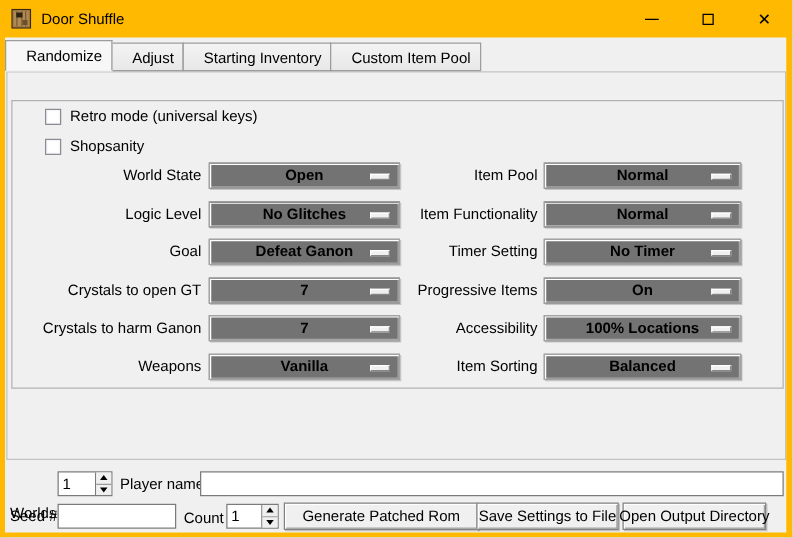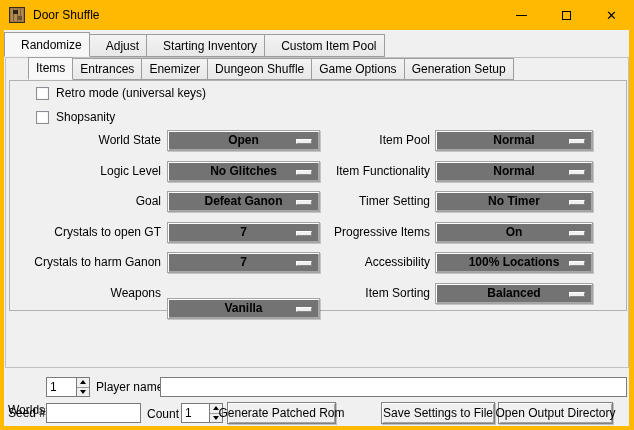--- a/index.html
+++ b/index.html
@@ -109,28 +109,20 @@
   <div class="outer-pane"></div>
   <div class="inner-pane"></div>
 
   <div class="tabs outer-tabs">
     <div class="tab active">Randomize</div>
     <div class="tab">Adjust</div>
     <div class="tab">Starting Inventory</div>
     <div class="tab">Custom Item Pool</div>
   </div>
 
-  <div class="tabs inner-tabs">
-    <div class="tab active">Items</div>
-    <div class="tab">Entrances</div>
-    <div class="tab">Enemizer</div>
-    <div class="tab">Dungeon Shuffle</div>
-    <div class="tab">Game Options</div>
-    <div class="tab">Generation Setup</div>
-  </div>
 
   <div class="check-row" style="top:86px;">
     <span class="checkbox"></span>
     <span class="check-label">Retro mode (universal keys)</span>
   </div>
   <div class="check-row" style="top:110px;">
     <span class="checkbox"></span>
     <span class="check-label">Shopsanity</span>
   </div>
 
@@ -153,21 +145,21 @@
   <div class="dropdown col-l" style="top:222px;">
     <span class="dd-value">7</span>
       <span class="dd-indicator"></span>
   </div>
   <span class="opt-label col-l" style="top:252px;">Crystals to harm Ganon</span>
   <div class="dropdown col-l" style="top:252px;">
     <span class="dd-value">7</span>
       <span class="dd-indicator"></span>
   </div>
   <span class="opt-label col-l" style="top:283px;">Weapons</span>
-  <div class="dropdown col-l" style="top:298px;">
+  <div class="dropdown col-l" style="top:283px;">
     <span class="dd-value">Vanilla</span>
       <span class="dd-indicator"></span>
   </div>
 
   <span class="opt-label col-r" style="top:130px;">Item Pool</span>
   <div class="dropdown col-r" style="top:130px;">
     <span class="dd-value">Normal</span>
       <span class="dd-indicator"></span>
   </div>
   <span class="opt-label col-r" style="top:161px;text-align:right;">Item Functionality</span>
@@ -218,20 +210,20 @@
     <span class="spin-value">1</span>
     <div class="spin-btns">
       <div class="spin-btn up">
           <span class="tri-up"></span>
         </div>
       <div class="spin-btn">
           <span class="tri-down"></span>
         </div>
     </div>
   </div>
-  <div class="push-btn" style="left:227px; top:402px; width:109px;">Generate Patched Rom</div>
+  <div class="push-btn" style="left:227px; top:402px; width:156px;">Generate Patched Rom</div>
   <div class="push-btn" style="left:381px; top:402px; width:114px;">Save Settings to File</div>
   <div class="push-btn" style="left:498px; top:402px; width:115px;">Open Output Directory</div>
 
   <div class="frame-edge edge-left"></div>
   <div class="frame-edge edge-right"></div>
   <div class="frame-edge edge-bottom"></div>
 </div>
 
 </body></html>

